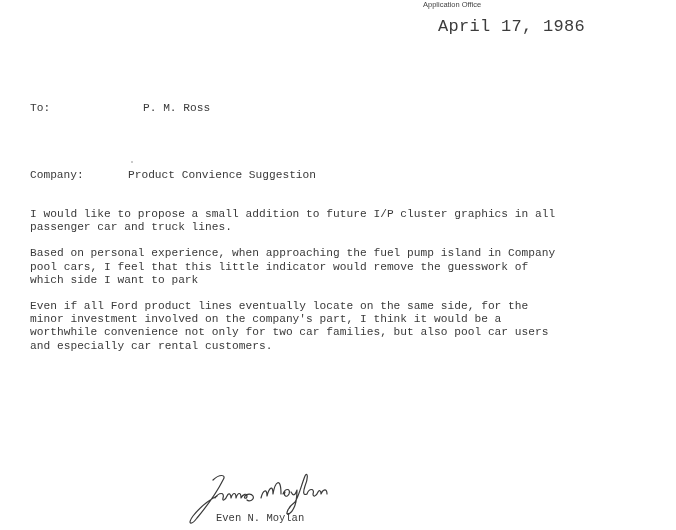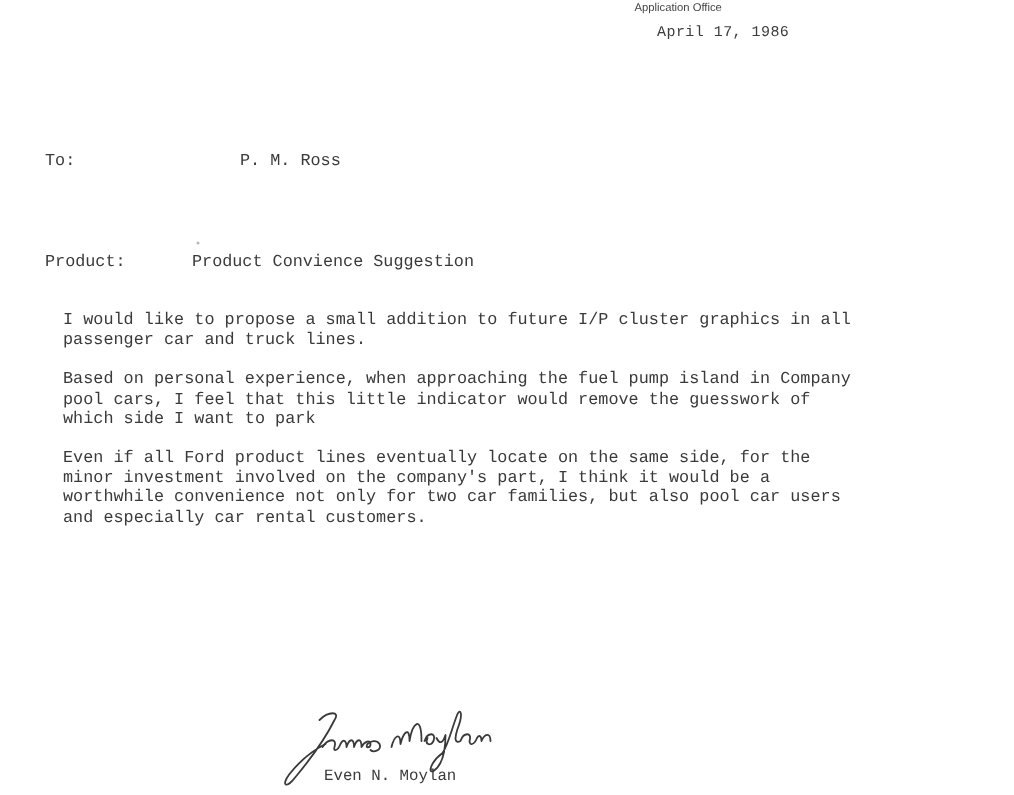--- a/index.html
+++ b/index.html
@@ -24,32 +24,32 @@
       left: 423px;
       top: 0px;
       font-family: "Liberation Sans", "DejaVu Sans", sans-serif;
       font-size: 7.5px;
       color: #444;
     }
     .date {
       position: absolute;
       left: 438px;
       top: 17px;
-      font-size: 10px;
+      font-size: 17px;
       letter-spacing: 0.3px;
       color: #3c3c3c;
     }
     .to-label {
       position: absolute;
       left: 30px;
       top: 102px;
     }
     .to-value {
       position: absolute;
-      left: 120px;
+      left: 103px;
       top: 102px;
       padding-left: 40px;
     }
     .subject-label {
       position: absolute;
       left: 30px;
       top: 169px;
     }
     .subject-value {
       position: absolute;
@@ -57,21 +57,21 @@
       top: 169px;
       margin-left: 16px;
     }
     .body {
       position: absolute;
       left: 30px;
       top: 208px;
       width: 560px;
     }
     .para {
-      margin: 0 0 13px 12px;
+      margin: 0 0 13px 0;
       line-height: 13.2px;
       white-space: pre-line;
       letter-spacing: 0.02px;
     }
     .signature {
       position: absolute;
       left: 183px;
       top: 466px;
       width: 170px;
       height: 64px;
@@ -96,21 +96,21 @@
 <div class="page">
 
   <div class="office">Application Office</div>
   <div class="date">April 17, 1986</div>
 
   <div class="to-label">To:</div>
   <div class="to-value">P. M. Ross</div>
 
   <span class="speck" style="left:131px; top:161px;"></span>
 
-  <div class="subject-label">Product:</div>
+  <div class="subject-label">Company:</div>
   <div class="subject-value">Product Convience Suggestion</div>
 
   <div class="body">
     <p class="para">I would like to propose a small addition to future I/P cluster graphics in all
 passenger car and truck lines.</p>
     <p class="para">Based on personal experience, when approaching the fuel pump island in Company
 pool cars, I feel that this little indicator would remove the guesswork of
 which side I want to park</p>
     <p class="para">Even if all Ford product lines eventually locate on the same side, for the
 minor investment involved on the company's part, I think it would be a

